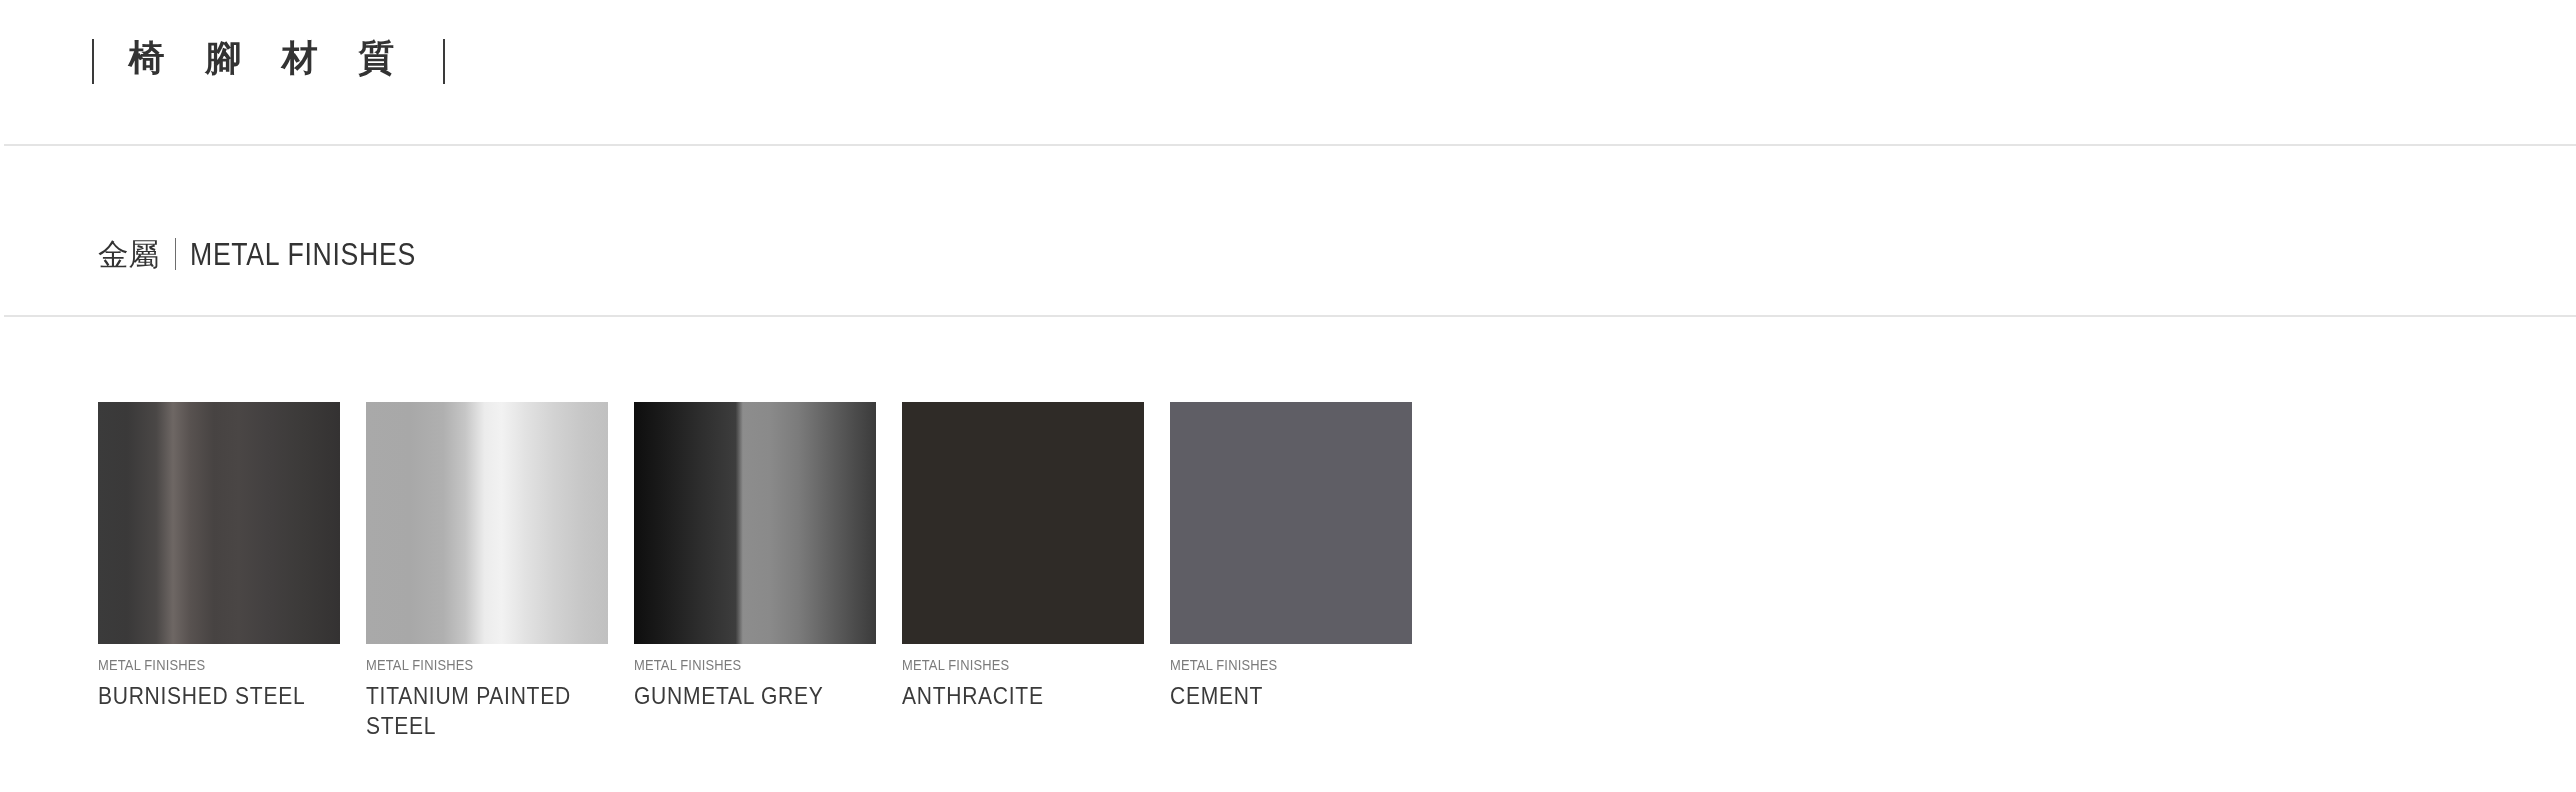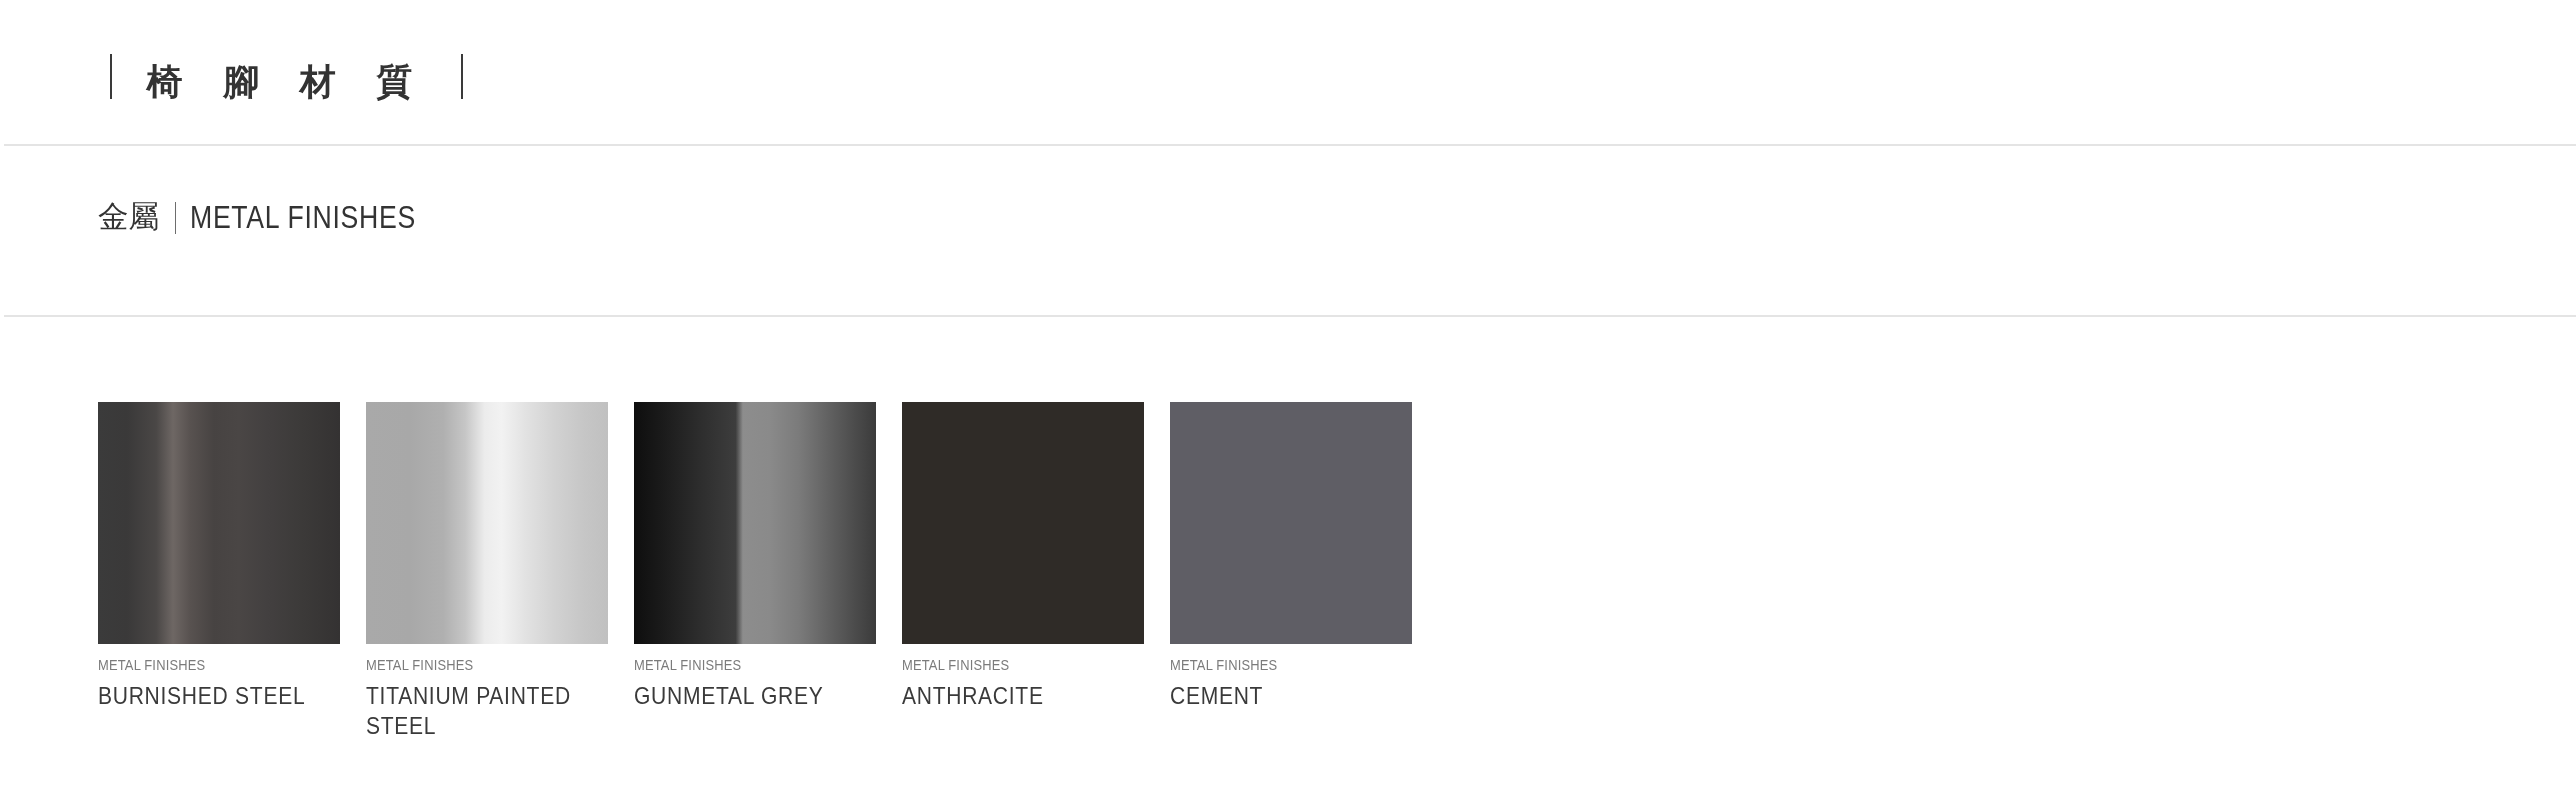--- a/index.html
+++ b/index.html
@@ -19,24 +19,24 @@
   
   .title-block {
     position: absolute;
     left: 0;
     top: 39px;
     width: 100%;
     height: 65px;
   }
   .title-row {
     position: absolute;
-    left: 110px;
+    left: 92px;
     top: 0;
     display: flex;
-    align-items: flex-end;
+    align-items: flex-start;
     height: 60px;
   }
   .title-rule {
     width: 1.6px;
     height: 45px;
     background: #3a3a3a;
     flex: 0 0 auto;
   }
   .title-text {
     font-family: "DejaVu Serif", "Liberation Serif", serif;
@@ -57,23 +57,23 @@
     height: 1.6px;
     background: #e4e4e4;
   }
   .divider-1 { top: 144px; }
   .divider-2 { top: 315px; }
 
   
   .section-head {
     position: absolute;
     left: 98px;
-    top: 202px;
+    top: 218px;
     display: flex;
-    align-items: flex-start;
+    align-items: flex-end;
     height: 52px;
   }
   .section-cjk {
     font-family: "DejaVu Serif", "Liberation Serif", serif;
     font-size: 30.5px;
     font-weight: 400;
     color: #333333;
     line-height: 1;
     white-space: nowrap;
   }

